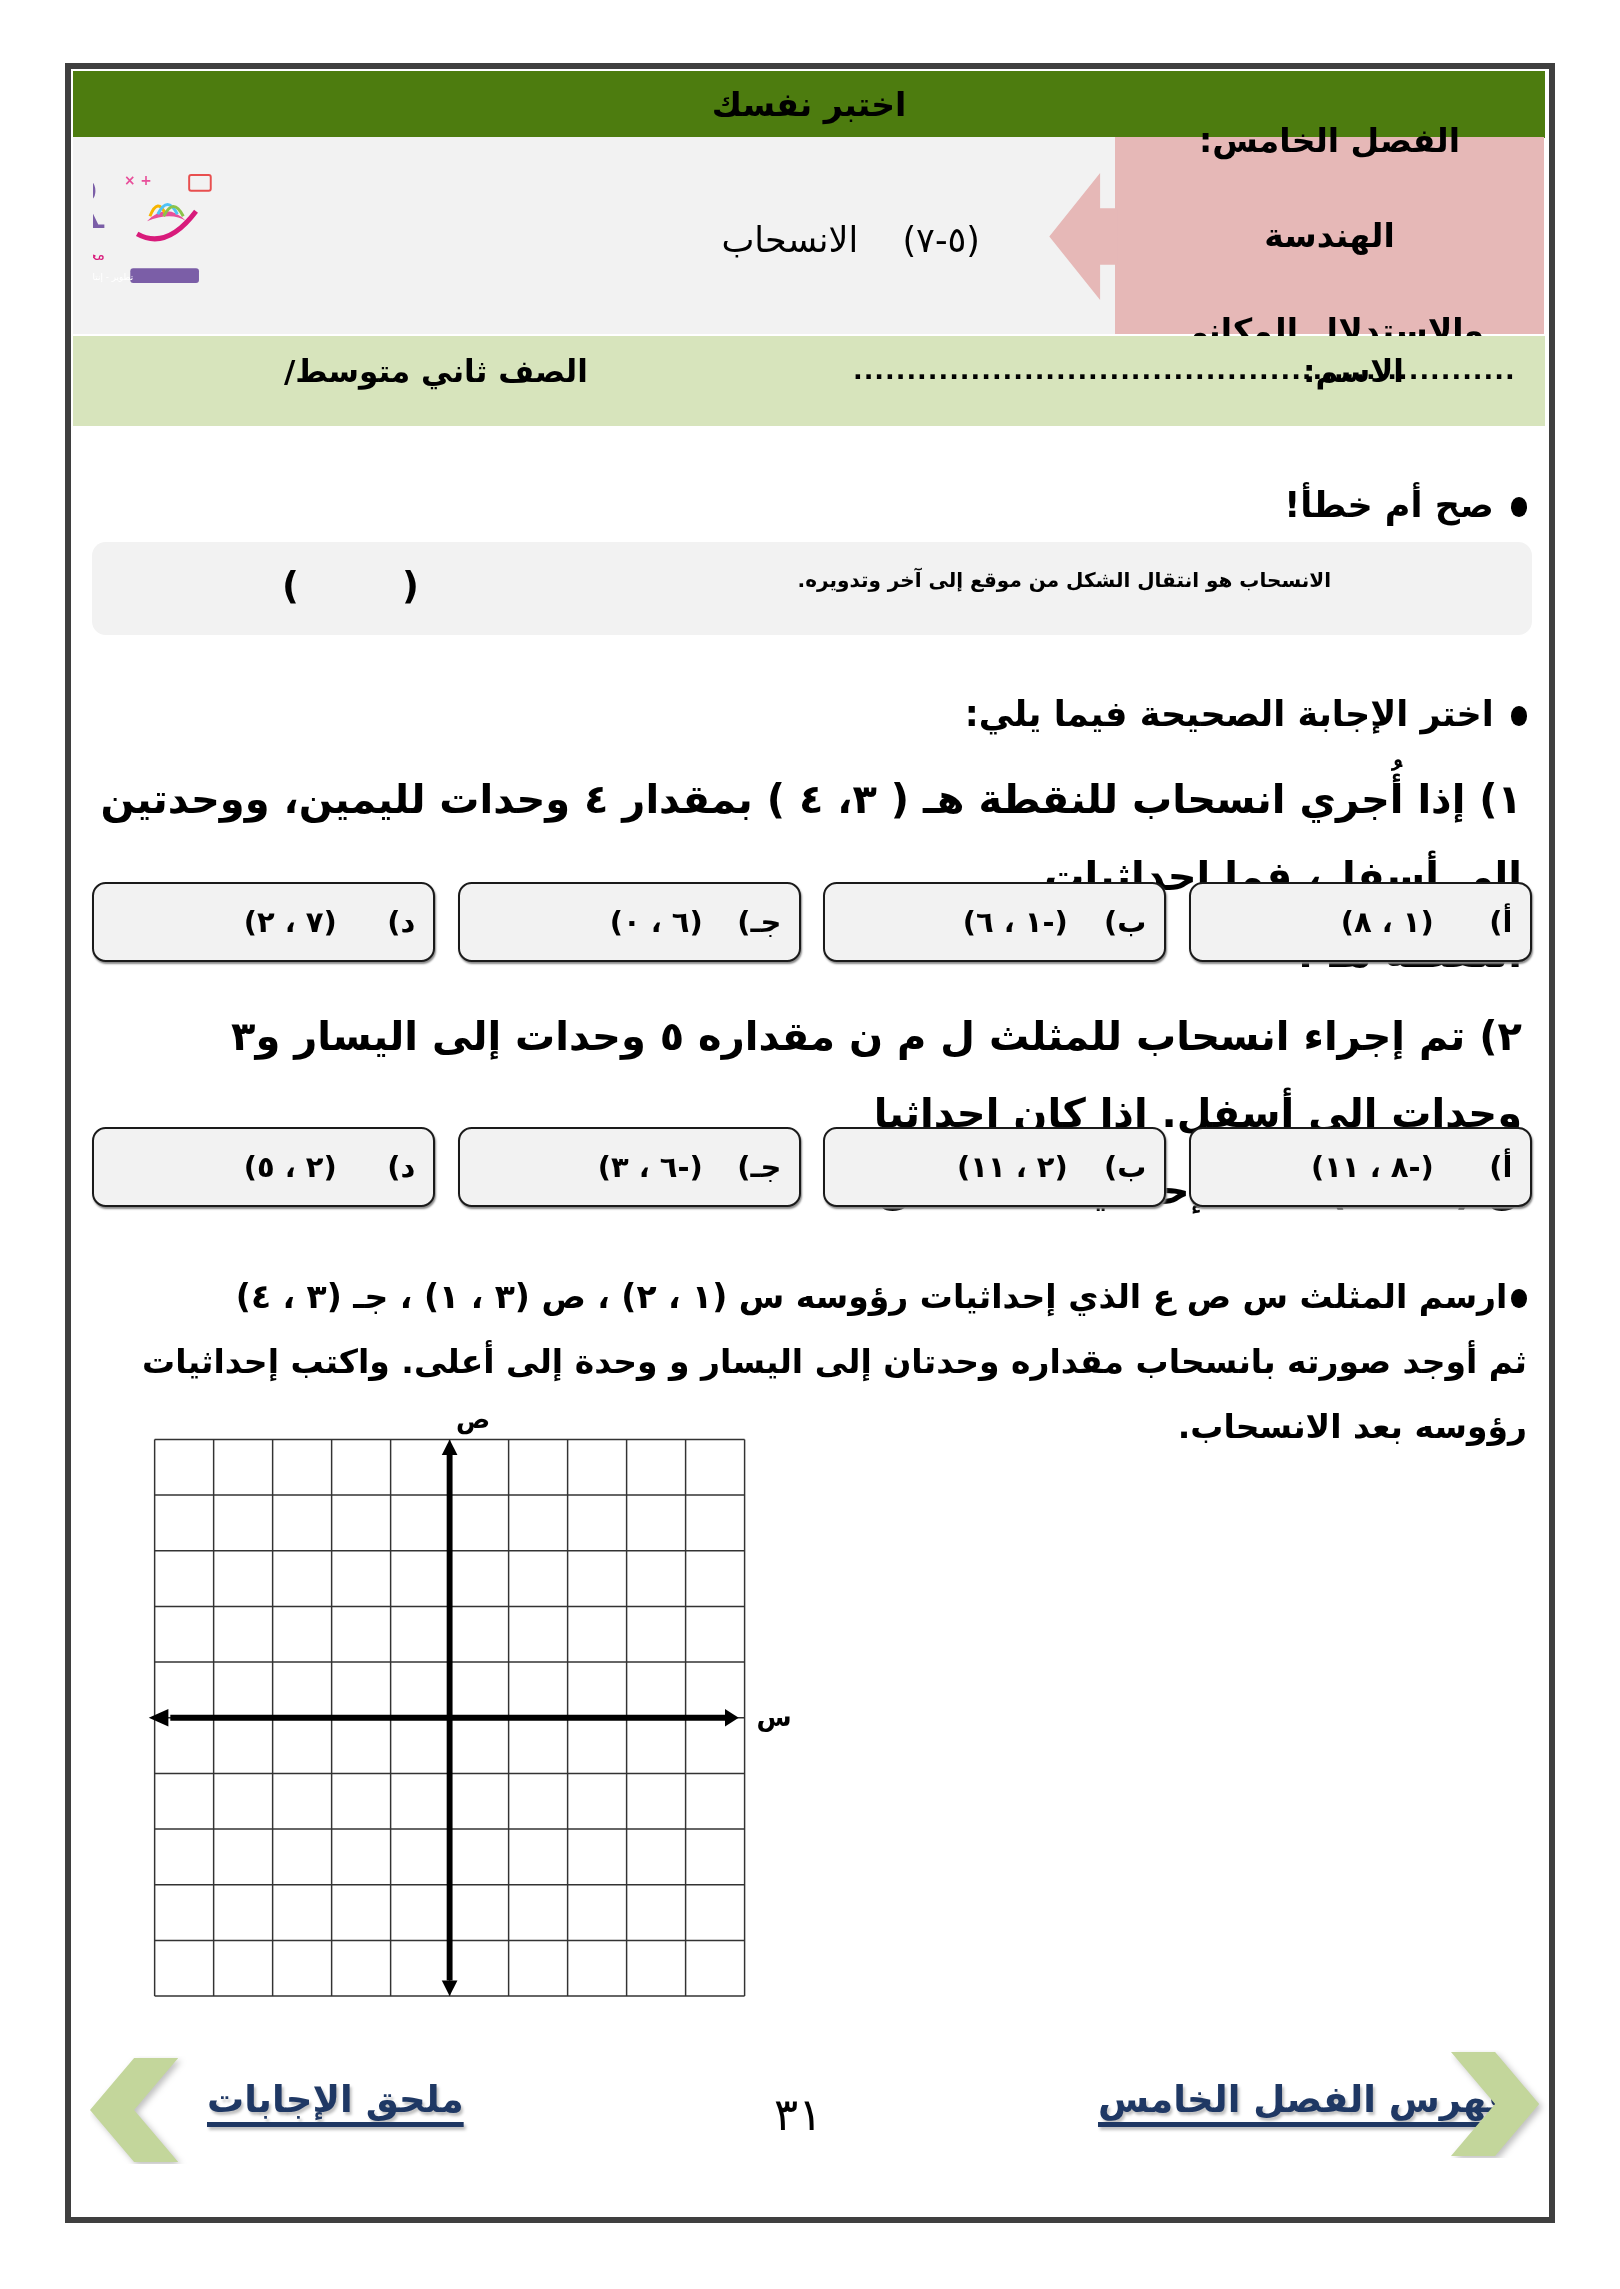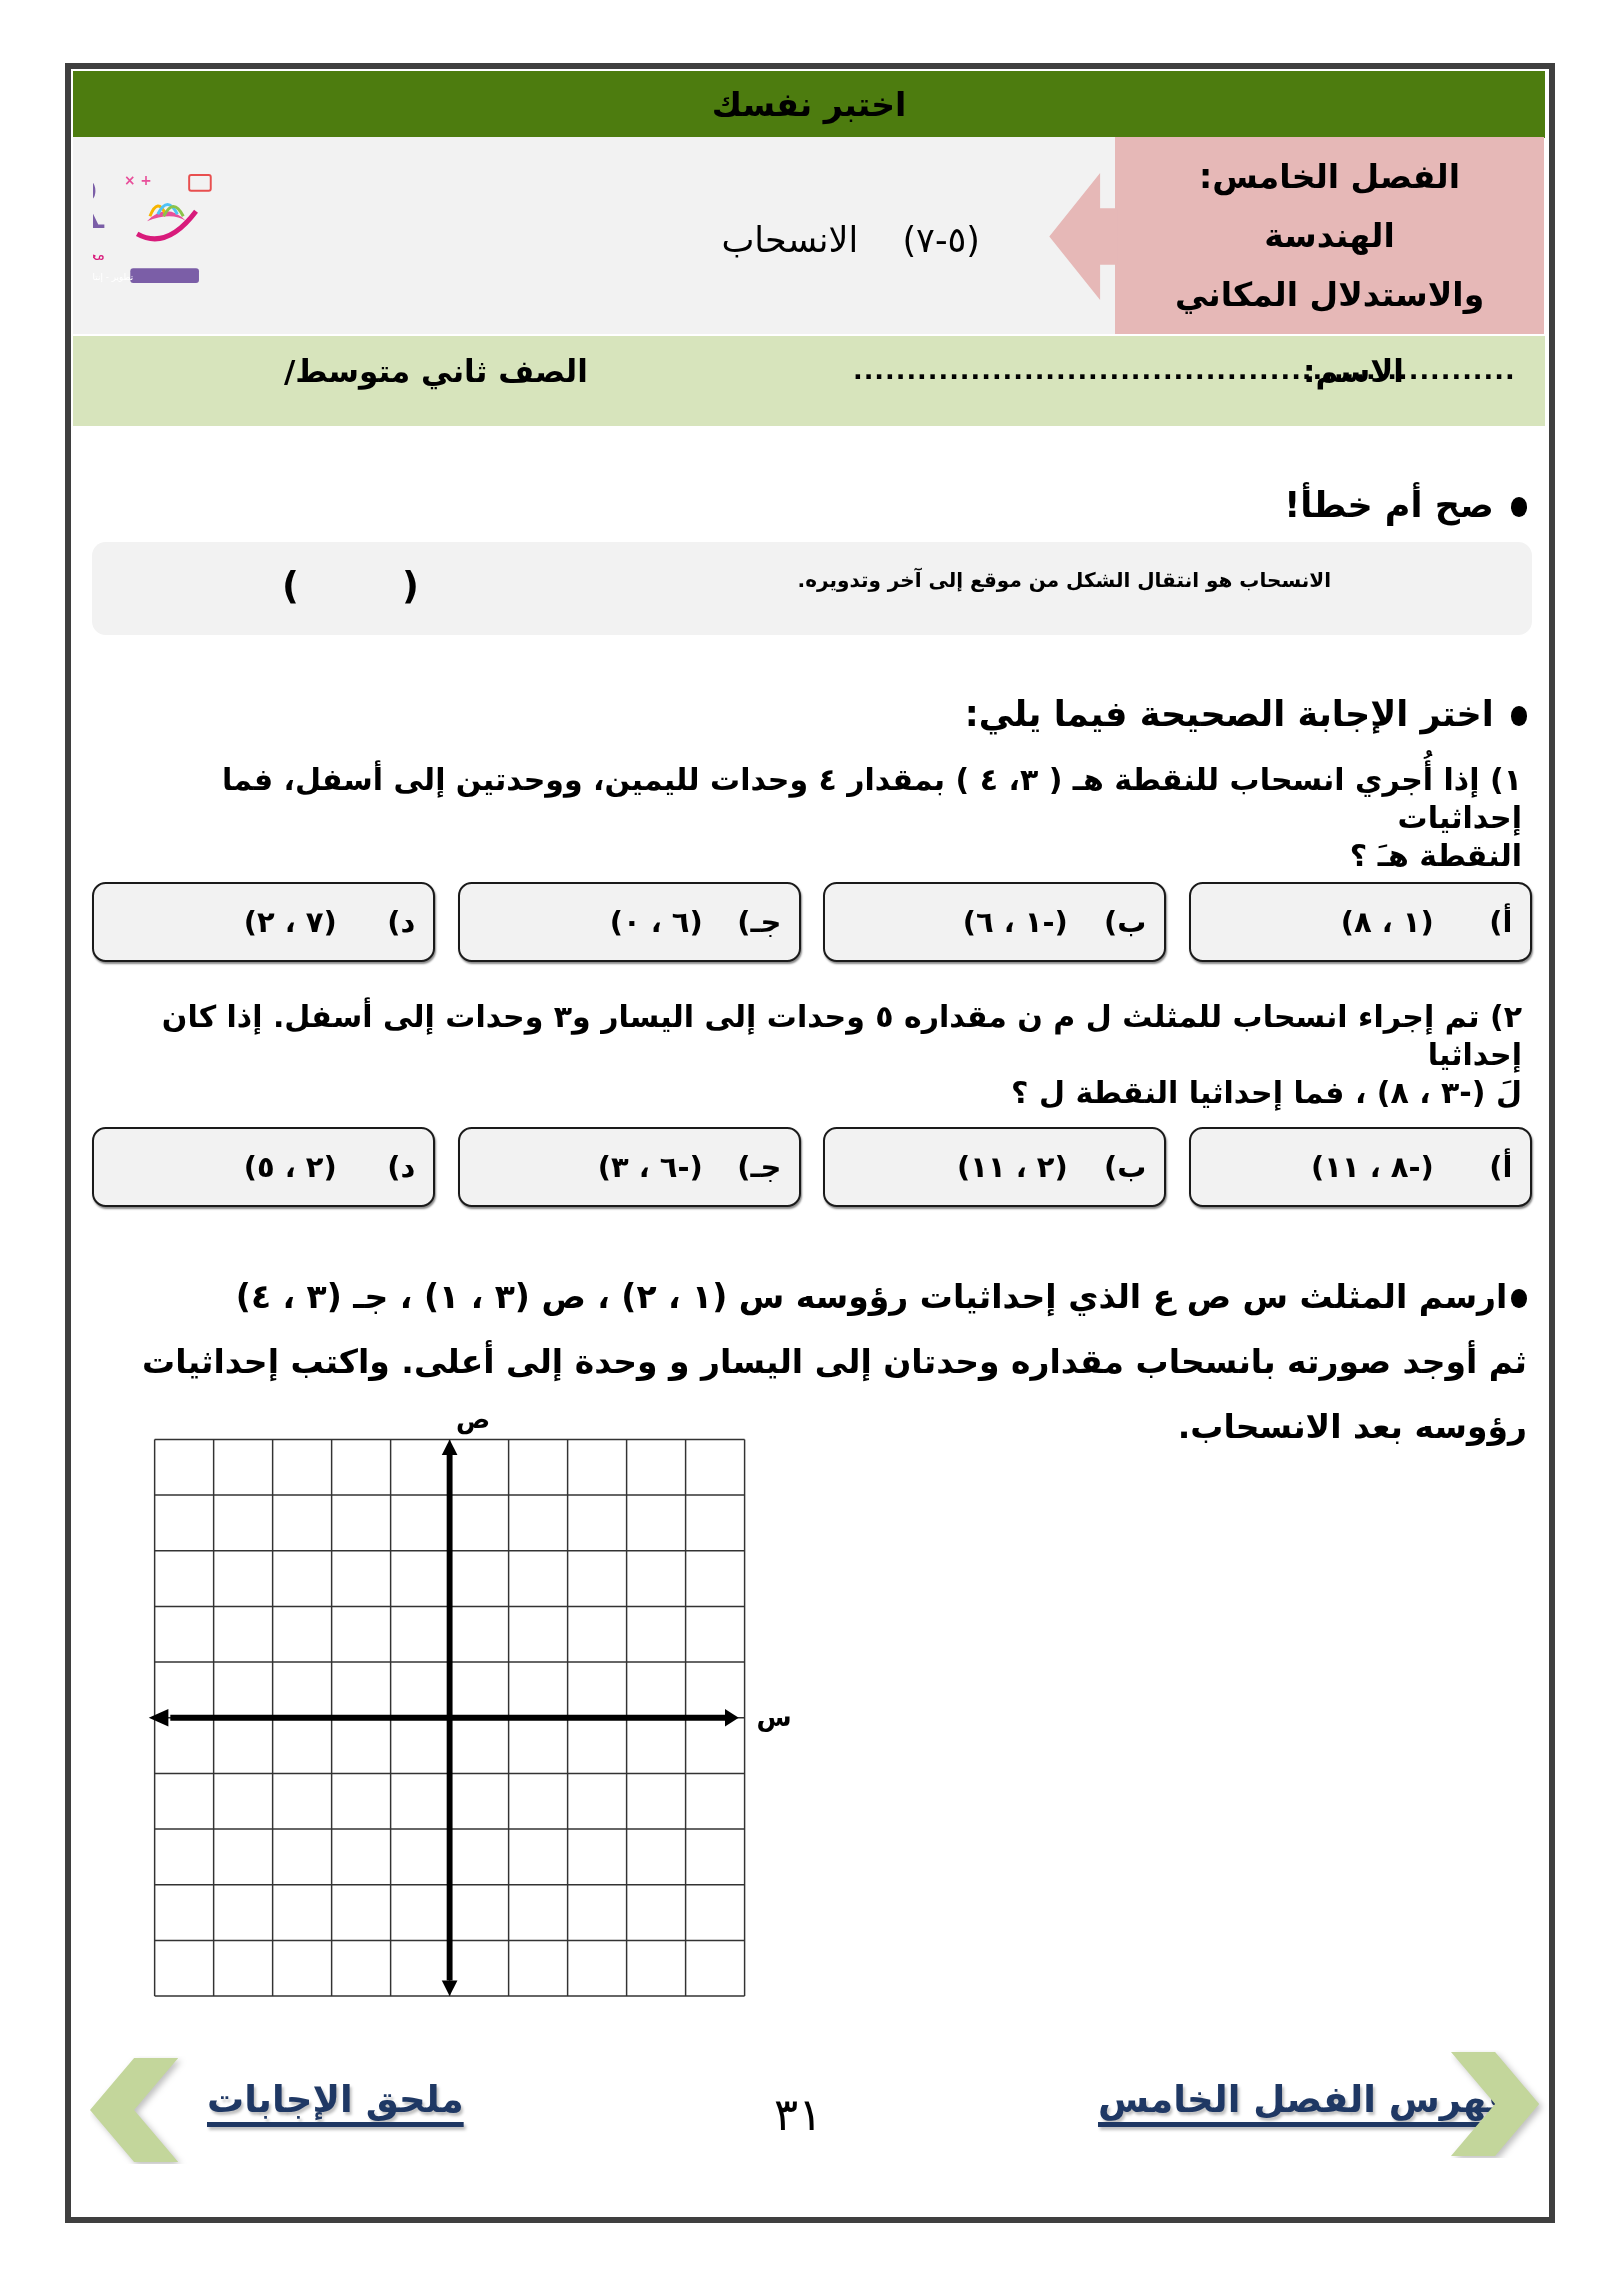--- a/index.html
+++ b/index.html
@@ -6,38 +6,38 @@
   body { width:1620px; height:2290px; position:relative; overflow:hidden;
          font-family:"DejaVu Sans", sans-serif; color:#000; }
   .abs { position:absolute; }
   .page-border { left:65px; top:63px; width:1478px; height:2148px; border:6.9px solid #3f3f3f; }
   .band-title { left:73px; top:71px; width:1472px; height:67px; background:#4d7c0f;
                 display:flex; align-items:center; justify-content:center;
                 font-weight:bold; font-size:33px; }
   .band-mid-left { left:73px; top:137px; width:1043px; height:197px; background:#f2f2f2; }
   .band-mid-right { left:1115px; top:137px; width:429px; height:197px; background:#e6b8b7;
                     display:flex; flex-direction:column; justify-content:center; align-items:center;
-                    font-weight:bold; font-size:33px; line-height:59px; }
+                    font-weight:bold; font-size:33px; line-height:59px;gap:36px; }
   .arrow { left:1049px; top:173px; width:69px; height:127px; }
   .lesson-title { left:529px; top:220px; width:451px; text-align:right; font-weight:normal; font-size:35px; direction:rtl; }
   .lesson-title .num { margin-left:33px; }
   .logo { left:93px; top:167px; width:157px; height:123px; }
   .band-name { left:73px; top:336px; width:1472px; height:90px; background:#d7e4bc; }
   .name-label { right:216px; top:353px; font-weight:bold; font-size:31px; }
   .name-dots { left:853px; top:355px; font-weight:bold; font-size:25.5px; letter-spacing:1px; color:#000; }
   .grade-label { left:284px; top:353px; font-weight:bold; font-size:31px; }
 
   .section-heading { font-weight:bold; font-size:35px; right:93px; }
   .bullet { display:inline-block; width:15.7px; height:19.6px; background:#000; border-radius:50%; margin-left:17.6px; vertical-align:middle; }
 
   .tf-box { left:92px; top:542px; width:1440px; height:93px; background:#f2f2f2; border-radius:13.7px; }
   .tf-text { right:289px; top:568px; font-weight:bold; font-size:20px; }
   .tf-paren { left:282px; top:565px; font-size:37px; font-weight:bold; letter-spacing:0; }
 
-  .q-text { right:98px; font-weight:bold; font-size:30px; line-height:38px; direction:rtl; text-align:right; }
+  .q-text { right:98px; font-weight:bold; font-size:40px; line-height:77px; direction:rtl; text-align:right; }
 
   .opt { width:343px; height:80px; background:#f2f2f2; border:2.9px solid #1a1a1a; border-radius:13.7px;
          box-sizing:border-box; display:flex; align-items:center; direction:rtl;
          box-shadow:1px 2px 2px #888; }
   .opt .letter { font-weight:bold; font-size:29px; margin-right:17.6px; width:59px; }
   .opt .val { font-weight:bold; font-size:29px; margin-right:19.6px; direction:rtl; }
 
   .graph-text { right:93px; font-weight:bold; font-size:33px; line-height:65px; text-align:right; }
   .grid-svg { left:137px; top:1402px; }
 

